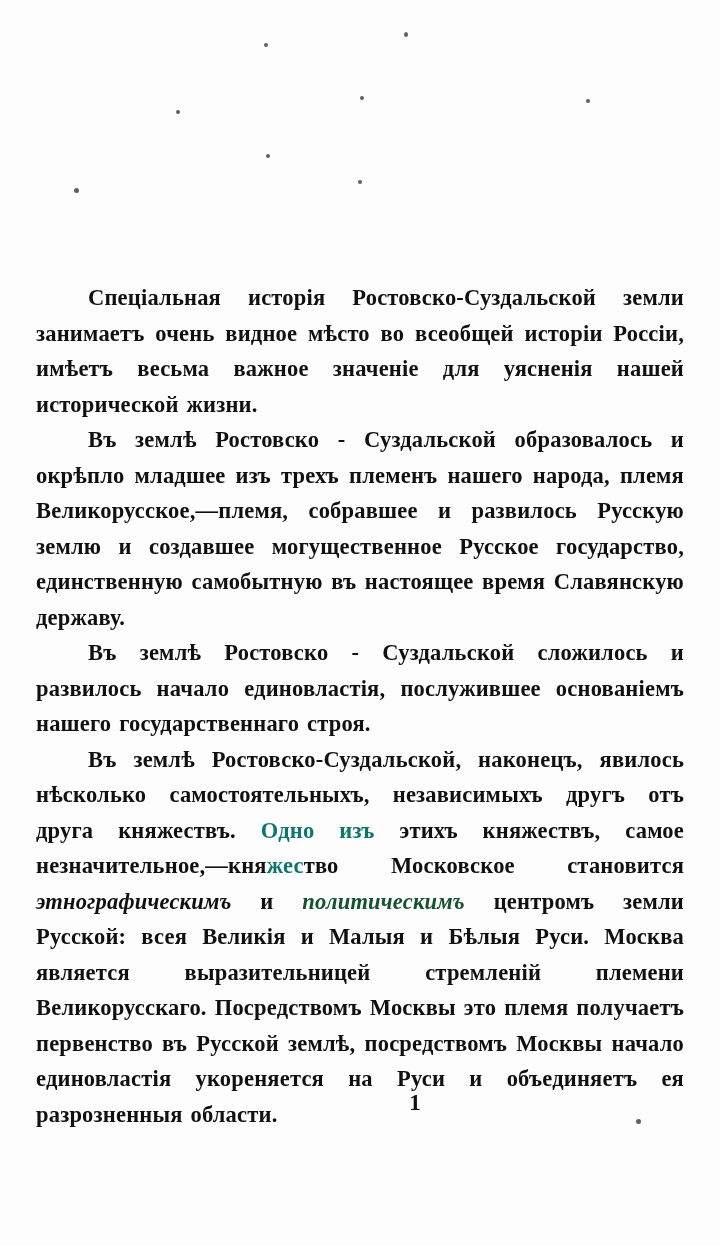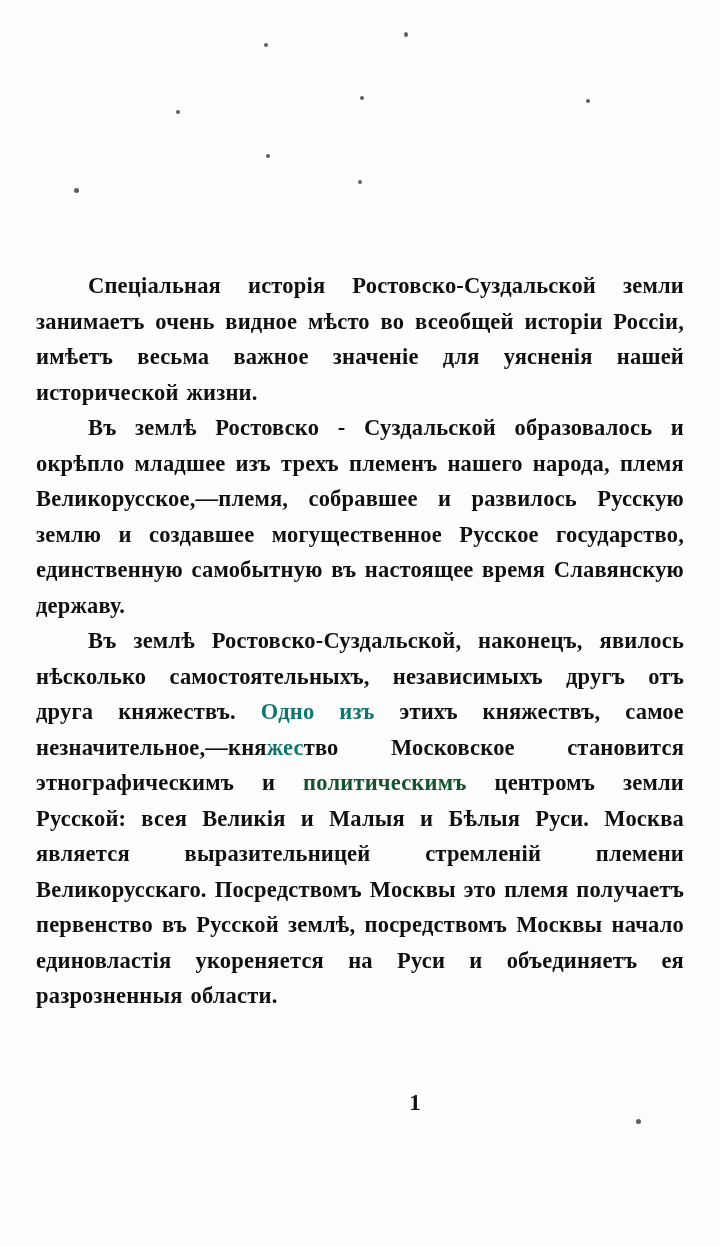--- a/index.html
+++ b/index.html
@@ -31,21 +31,21 @@
   }
 
   .text-block {
     position: absolute;
     left: 36px;
     top: 268px;
     width: 648px;
   }
 
   p.para {
-    margin: 0 0 0 0;
+    margin: 12px 0 0 0;
     text-indent: 52px;
     text-align: justify;
     font-size: 22.5px;
     line-height: 35.5px;
     font-weight: 700;
     letter-spacing: .2px;
     word-spacing: 2px;
     color: #101010;
     -webkit-font-smoothing: none;
   }
@@ -60,21 +60,21 @@
     text-align: center;
     font-size: 23px;
     font-weight: 700;
     color: #101010;
     padding-left: 110px;
   }
 
   
   .faded { color: #0f766e; }
   .semifaded { color: #14532d; }
-  .italic { font-weight: 700; }
+  .italic { font-style: italic; font-weight: 700; }
 </style>
 </head>
 <body>
 
 <div class="page">
 
   <div class="speck" style="left:264px; top:43px; width:4px; height:4px;"></div>
   <div class="speck" style="left:404px; top:32px; width:4px; height:5px;"></div>
   <div class="speck" style="left:176px; top:110px; width:4px; height:4px;"></div>
   <div class="speck" style="left:360px; top:96px; width:4px; height:4px;"></div>
@@ -83,20 +83,21 @@
   <div class="speck" style="left:74px; top:188px; width:5px; height:5px;"></div>
   <div class="speck" style="left:358px; top:180px; width:4px; height:4px;"></div>
   <div class="speck" style="left:636px; top:1119px; width:5px; height:5px;"></div>
 
   <div class="text-block">
 
     <p class="para">Спеціальная исторія Ростовско-Суздальской земли занимаетъ очень видное мѣсто во всеобщей исторіи Россіи, имѣетъ весьма важное значеніе для уясненія нашей исторической жизни.</p>
 
     <p class="para">Въ землѣ Ростовско - Суздальской образовалось и окрѣпло младшее изъ трехъ племенъ нашего народа, племя Великорусское,—племя, собравшее и развилось Русскую землю и создавшее могущественное Русское государство, единственную самобытную въ настоящее время Славянскую державу.</p>
 
+    <p class="para">Въ землѣ Ростовско - Суздальской сложилось и развилось начало единовластія, послужившее основаніемъ нашего государственнаго строя.</p>
 
     <p class="para">
       <span>Въ землѣ Ростовско-Суздальской, наконецъ, явилось нѣсколько самостоятельныхъ, независимыхъ другъ отъ друга княжествъ. </span><span class="faded">Одно изъ</span><span> этихъ княжествъ, самое незначительное,—кня</span><span class="faded">жес</span><span>тво Московское становится </span><span class="italic">этнографическимъ</span><span> и </span><span class="italic semifaded">политическимъ</span><span> центромъ земли Русской: всея Великія и Малыя и Бѣлыя Руси. Москва является выразительницей стремленій племени Великорусскаго. Посредствомъ Москвы это племя получаетъ первенство въ Русской землѣ, посредствомъ Москвы начало единовластія укореняется на Руси и объединяетъ ея разрозненныя области.</span>
     </p>
 
   </div>
 
   <div class="page-number">1</div>
 
 </div>

